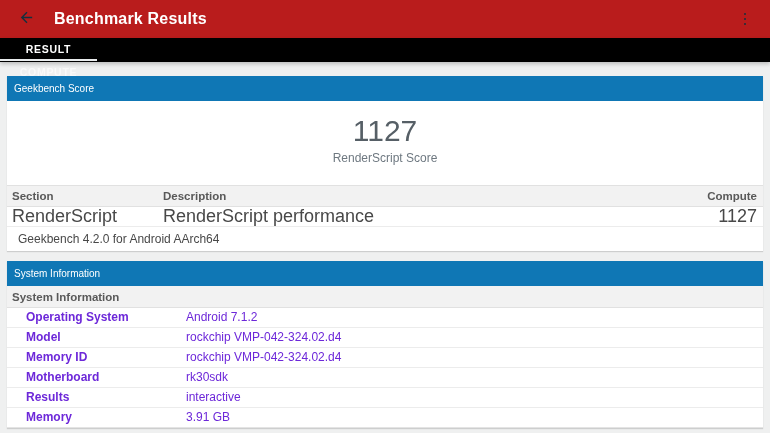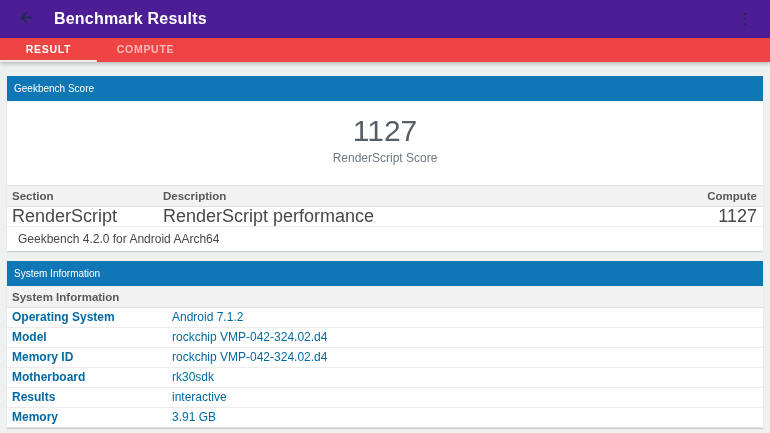--- a/index.html
+++ b/index.html
@@ -7,41 +7,42 @@
   body {
     width: 770px; height: 433px;
     background: #eff0f0;
     font-family: "Liberation Sans", sans-serif;
     overflow: hidden;
     -webkit-font-smoothing: antialiased;
   }
 
   
   .app-bar {
-    height: 38px; background: #4c1d95;
+    height: 38px; background: #b91c1c;
     display: flex; align-items: center;
     padding: 0 12px 0 13px;
   }
   .icon-btn {
     width: 26px; height: 26px;
     display: flex; align-items: center; justify-content: center;
     cursor: pointer; flex: none;
   }
   .app-title {
     color: #ffffff; font-size: 16px; font-weight: 700;
     letter-spacing: 0.2px; margin-left: 15px; flex: 1;
   }
   .overflow-dots { display: flex; flex-direction: column; gap: 2.5px; align-items: center; }
   .overflow-dots .dot { width: 2.5px; height: 2.5px; border-radius: 50%; background: #16303e; }
 
   
   .tab-bar {
-    height: 24px; background: #ef4444;
+    height: 24px; background: #000000;
     display: flex; position: relative; z-index: 2;
     box-shadow: 0 2px 4px rgba(0,0,0,0.22);
+    flex-direction: column;
   }
   .tab {
     width: 97px; height: 24px; line-height: 23px;
     text-align: center; font-size: 10.5px; font-weight: 700;
     letter-spacing: 0.7px; color: rgba(255,255,255,0.62);
     position: relative; cursor: pointer;
   }
   .tab.active { color: #ffffff; }
   .tab-indicator {
     position: absolute; left: 0; right: 0; bottom: 0; height: 2.5px;
@@ -94,22 +95,22 @@
   
   .sys-subheader {
     height: 22px; line-height: 22px;
     background: #f2f2f2;
     font-size: 11.5px; font-weight: 700; color: #595959;
     padding-left: 5px; border-bottom: 1px solid #e1e1e1;
   }
   .sys-row {
     display: grid; grid-template-columns: 160px 1fr;
     height: 20px; line-height: 19px;
-    font-size: 12px; color: #0369a1;
-    padding-left: 5px; border-bottom: 1px solid #ececec;
+    font-size: 12px; color: #6d28d9;
+    padding-left: 19px; border-bottom: 1px solid #ececec;
   }
   .sys-row:last-child { border-bottom: 1px solid #e4e4e4; }
   .sys-label { font-weight: 700; }
 </style>
 </head>
 <body>
 
 <div class="app-bar">
   <div class="icon-btn">
     <span>

